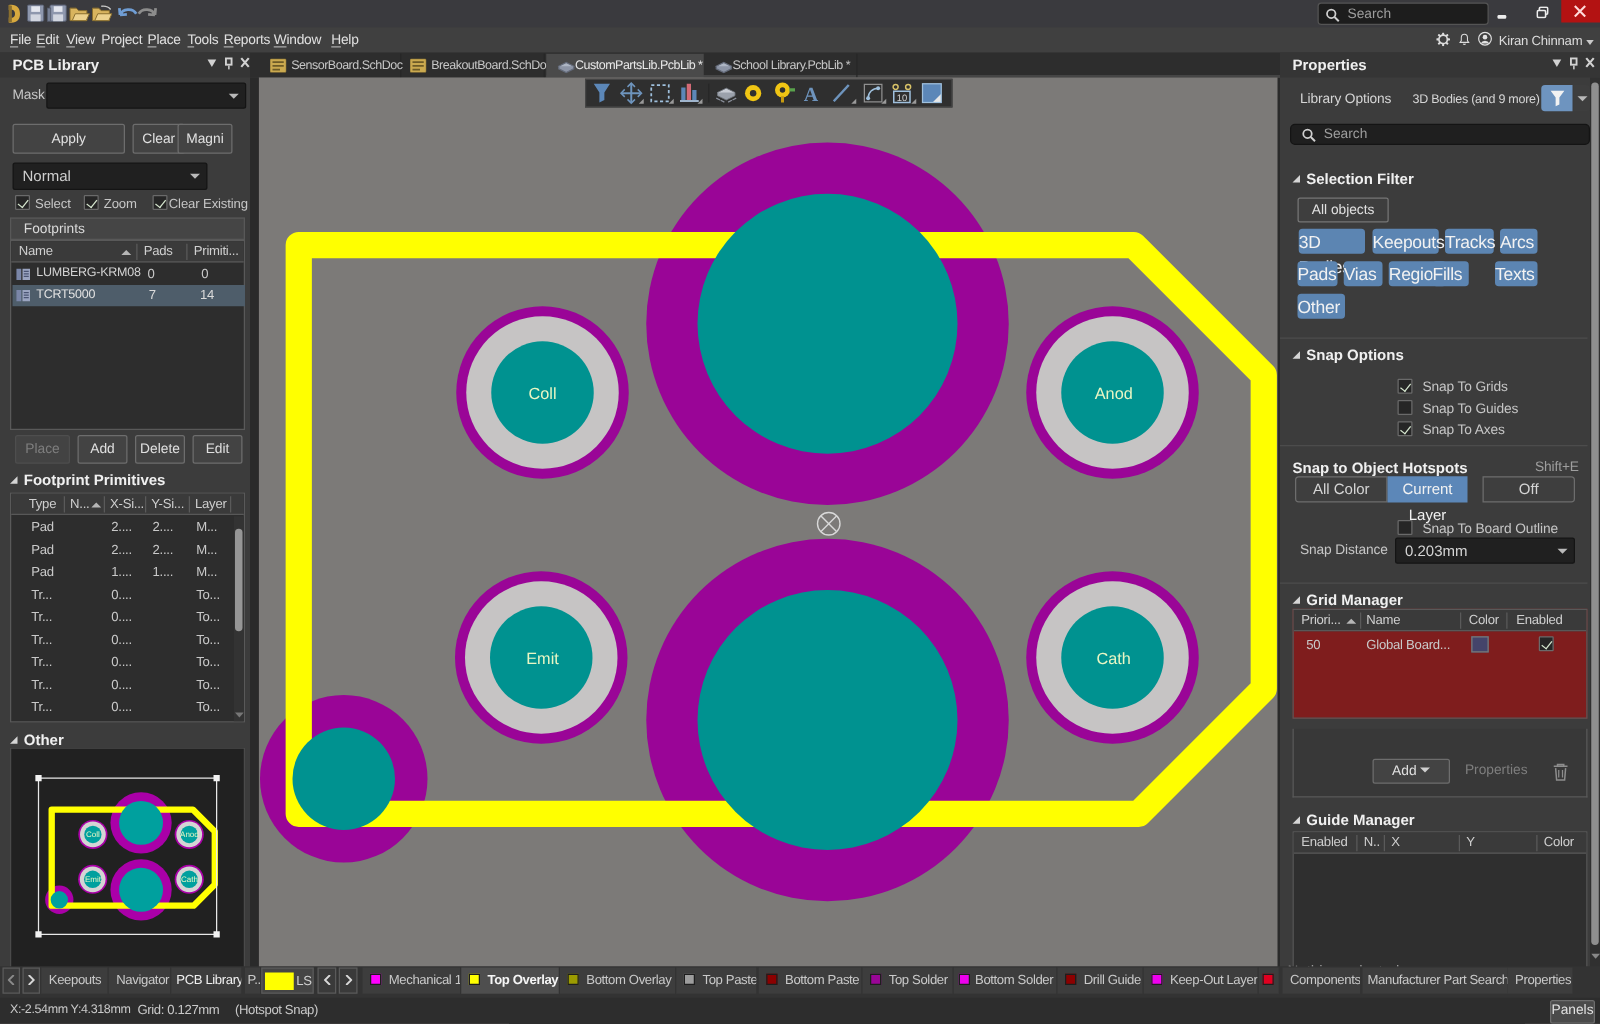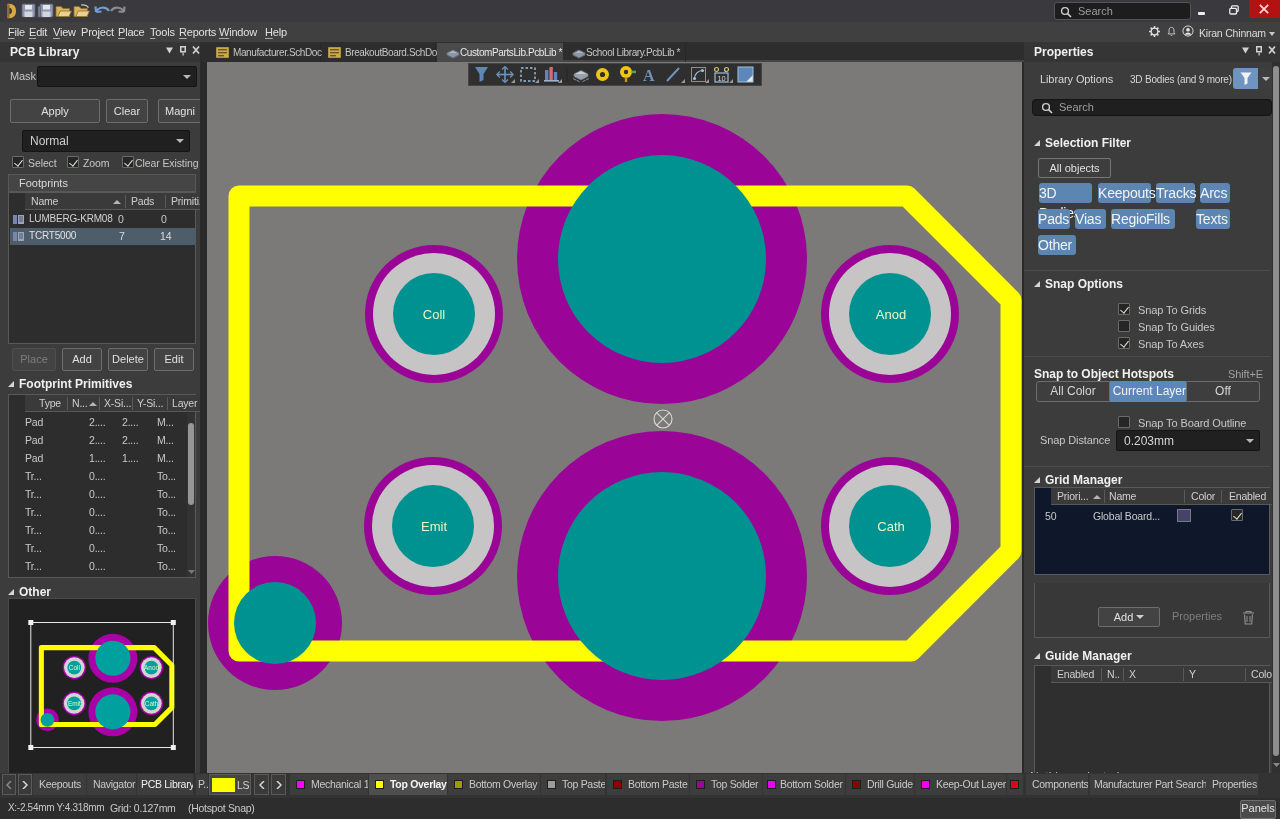--- a/index.html
+++ b/index.html
@@ -22,21 +22,21 @@
 .dd-arrow{position:absolute;right:5px;top:50%;margin-top:-2px;width:0;height:0;border-left:4px solid transparent;border-right:4px solid transparent;border-top:4px solid #b9b9b9}
 .btn{position:absolute;background:#434343;border:1px solid #6d6d6d;border-radius:2px;color:#e0e0e0;font-size:11px;text-align:center}
 .btn.dis{color:#7e7e7e;border-color:#4e4e4e}
 .bluebtn{position:absolute;background:#5c85b2;border-radius:3px;color:#f2f2f2;font-size:14px;letter-spacing:-0.2px;text-align:left}
 .chk{position:absolute;width:12px;height:12px;background:#262626;border:1px solid #6a6a6a;border-radius:1px}
 .chk.on:after{content:"";position:absolute;left:3px;top:0.5px;width:4px;height:7px;border:solid #d7e8d0;border-width:0 1.6px 1.6px 0;transform:rotate(38deg)}
 .lbl{position:absolute;font-size:11px;letter-spacing:-0.1px;color:#c6c6c6;white-space:nowrap}
 .sect{position:absolute;font-size:12px;font-weight:bold;color:#f0f0f0;white-space:nowrap}
 .sect:before{content:"";display:inline-block;width:0;height:0;border-bottom:6px solid #d5d5d5;border-left:6px solid transparent;margin-right:5px;vertical-align:1px}
 .tblbox{position:absolute;background:#2d2d2d;border:1px solid #595959}
-.thr{position:absolute;left:16px;top:0;width:100%;height:17px;background:#3a3a3a;border-bottom:1px solid #585858}
+.thr{position:absolute;left:0;top:0;width:100%;height:17px;background:#3a3a3a;border-bottom:1px solid #585858}
 .thc{position:absolute;top:2px;font-size:10.5px;letter-spacing:-0.2px;color:#cfcfcf;white-space:nowrap}
 .tcell{position:absolute;font-size:10.5px;letter-spacing:-0.2px;color:#c9c9c9;white-space:nowrap}
 
 #canvas{left:207px;top:62px;width:817px;height:715px;background:#7c7a78}
 
 #bottabs{left:0;top:773px;width:1280px;height:25px;background:#333333}
 #statusbar{left:0;top:798px;width:1280px;height:21px;background:#2d2d2d}
 .btab{position:absolute;top:1px;height:21px;line-height:21px;padding:0 6px;background:#3d3d3d;color:#c9c9c9;font-size:10.5px;letter-spacing:-0.3px;white-space:nowrap;overflow:hidden}
 .sw{display:inline-block;width:9px;height:9px;margin-right:6px;vertical-align:-1px;border:1px solid #1e1e1e}
 .arrbtn{padding:0;text-align:center;border:1px solid #5a5a5a;background:#3a3a3a}
@@ -121,21 +121,21 @@
   <svg class="abs" style="left:1182px;top:3px" width="12" height="12" viewBox="0 0 17 17">
       <circle cx="8.5" cy="8.5" r="7.2" fill="none" stroke="#e2e2e2" stroke-width="1.3"></circle>
       <circle cx="8.5" cy="6.7" r="2.6" fill="#e2e2e2"></circle>
       <path d="M3.6 13.8 a5.4 5.4 0 0 1 9.8 0" fill="#e2e2e2"></path>
     </svg>
   <span class="abs" style="left:1199px;top:5px;color:#dcdcdc;font-size:10.5px;letter-spacing:-0.2px">Kiran Chinnam</span>
   <span class="abs" style="left:1269px;top:10px;width:0;height:0;border-left:3.5px solid transparent;border-right:3.5px solid transparent;border-top:4px solid #c9c9c9"></span>
 </div>
 <div class="abs" id="tabrow">
     <div class="abs" style="left:437px;top:18px;width:843px;height:2px;background:#454545"></div>
-  <div class="doctab" style="left:210px;width:111px">Manufacturer.SchDoc</div>
+  <div class="doctab" style="left:210px;width:111px">SensorBoard.SchDoc</div>
   <div class="doctab" style="left:322px;width:114px">BreakoutBoard.SchDoc</div>
   <div class="doctab active" style="left:437px;width:126px;padding-left:23px">CustomPartsLib.PcbLib *</div>
   <div class="doctab" style="left:563px;width:123px">School Library.PcbLib *</div>
   <svg class="abs" style="left:216px;top:5px" width="13" height="11" viewBox="0 0 13 11">
       <rect x="0" y="0" width="13" height="11" rx="1" fill="#caa94f" stroke="#8a7334" stroke-width="0.8"></rect>
       <rect x="2" y="2" width="9" height="1.4" fill="#6d5b27"></rect>
       <rect x="2" y="5" width="9" height="1.4" fill="#6d5b27"></rect>
       <rect x="2" y="8" width="6" height="1.4" fill="#6d5b27"></rect>
     </svg>
   <svg class="abs" style="left:328px;top:5px" width="13" height="11" viewBox="0 0 13 11">
@@ -164,22 +164,22 @@
         <rect x="30.5" y="7.5" width="1.2" height="3" fill="#d2d2d2"></rect>
         <path d="M41 1.5 L47 8.5 M47 1.5 L41 8.5" stroke="#d2d2d2" stroke-width="1.7"></path>
       </svg>
   </div>
   <span class="lbl" style="left:10px;top:28px">Mask</span>
   <div class="input" style="left:37px;top:24px;width:160px;height:21px">
       <span class="dd-arrow"></span>
     </div>
   <div class="btn" style="left:10px;top:57px;width:90px;height:24px;line-height:22px">Apply</div>
   <div class="btn" style="left:106px;top:57px;width:42px;height:24px;line-height:22px">Clear</div>
-  <div class="btn" style="left:158px;top:57px;width:44px;height:24px;line-height:22px">Magni</div>
-  <div class="input" style="left:22px;top:88px;width:168px;height:22px">
+  <div class="btn" style="left:142px;top:57px;width:44px;height:24px;line-height:22px">Magni</div>
+  <div class="input" style="left:10px;top:88px;width:156px;height:22px">
       <span style="position:absolute;left:7px;top:3px;font-size:12px">Normal</span>
       <span class="dd-arrow"></span>
     </div>
   <div class="chk on" style="left:12px;top:114px"></div>
     <span class="lbl" style="left:28px;top:115px;font-size:10.5px">Select</span>
   <div class="chk on" style="left:67px;top:114px"></div>
     <span class="lbl" style="left:83px;top:115px;font-size:10.5px">Zoom</span>
   <div class="chk on" style="left:122px;top:114px"></div>
     <span class="lbl" style="left:135px;top:115px;font-size:10.5px">Clear Existing</span>
   <div class="abs" style="left:8px;top:132px;width:188px;height:18px;background:#454545;border:1px solid #585858">
@@ -363,33 +363,33 @@
     <span class="lbl" style="left:114px;top:262px">Snap To Grids</span>
   <div class="chk" style="left:94px;top:278px"></div>
     <span class="lbl" style="left:114px;top:279px">Snap To Guides</span>
   <div class="chk on" style="left:94px;top:295px"></div>
     <span class="lbl" style="left:114px;top:296px">Snap To Axes</span>
   <div class="abs" style="left:0;top:314px;width:246px;height:1px;background:#4c4c4c"></div>
   <span class="abs" style="left:10px;top:325px;font-size:12px;font-weight:bold;color:#f0f0f0">Snap to Object Hotspots</span>
   <span class="lbl" style="left:204px;top:326px;color:#9f9f9f">Shift+E</span>
   <div class="abs" style="left:12px;top:339px;width:246px;height:21px">
     <div class="abs" style="left:0;top:0;width:74px;height:21px;background:#3e3e3e;border:1px solid #6d6d6d;border-radius:3px 0 0 3px;text-align:center;line-height:19px;font-size:12px;color:#d5d5d5">All Color</div>
-    <div class="abs" style="left:74px;top:0;width:76px;height:21px;background:#5c87b8;border-radius:0;text-align:right;line-height:21px;font-size:12px;color:#f2f2f2">Current Layer</div>
+    <div class="abs" style="left:74px;top:0;width:64px;height:21px;background:#5c87b8;border-radius:0;text-align:center;line-height:21px;font-size:12px;color:#f2f2f2">Current Layer</div>
     <div class="abs" style="left:150px;top:0;width:74px;height:21px;background:#3e3e3e;border:1px solid #6d6d6d;border-radius:0 3px 3px 0;text-align:center;line-height:19px;font-size:12px;color:#d5d5d5">Off</div>
   </div>
   <div class="chk" style="left:94px;top:374px"></div>
     <span class="lbl" style="left:114px;top:375px">Snap To Board Outline</span>
   <span class="lbl" style="left:16px;top:392px">Snap Distance</span>
   <div class="input" style="left:92px;top:388px;width:144px;height:21px">
       <span style="position:absolute;left:7px;top:3px;font-size:12px;color:#d5d5d5">0.203mm</span>
       <span class="dd-arrow"></span>
     </div>
   <div class="abs" style="left:0;top:424px;width:246px;height:1px;background:#4c4c4c"></div>
   <div class="sect" style="left:10px;top:431px">Grid Manager</div>
-  <div class="tblbox" style="left:10px;top:445px;width:236px;height:88px;background:#0f172a">
+  <div class="tblbox" style="left:10px;top:445px;width:236px;height:88px;background:#7f1d1d">
     <div class="thr">
       <span class="thc" style="left:6px">Priori...</span>
         <svg class="abs" style="left:42px;top:6px" width="9" height="6">
           <path d="M0 5 l4 -4 4 4 Z" fill="#b5b5b5"></path>
         </svg>
       <span class="thc" style="left:58px">Name</span>
       <span class="thc" style="left:140px">Color</span>
       <span class="thc" style="left:178px">Enabled</span>
       <div class="abs" style="left:53px;top:2px;width:1px;height:13px;background:#5a5a5a"></div>
       <div class="abs" style="left:133px;top:2px;width:1px;height:13px;background:#5a5a5a"></div>

